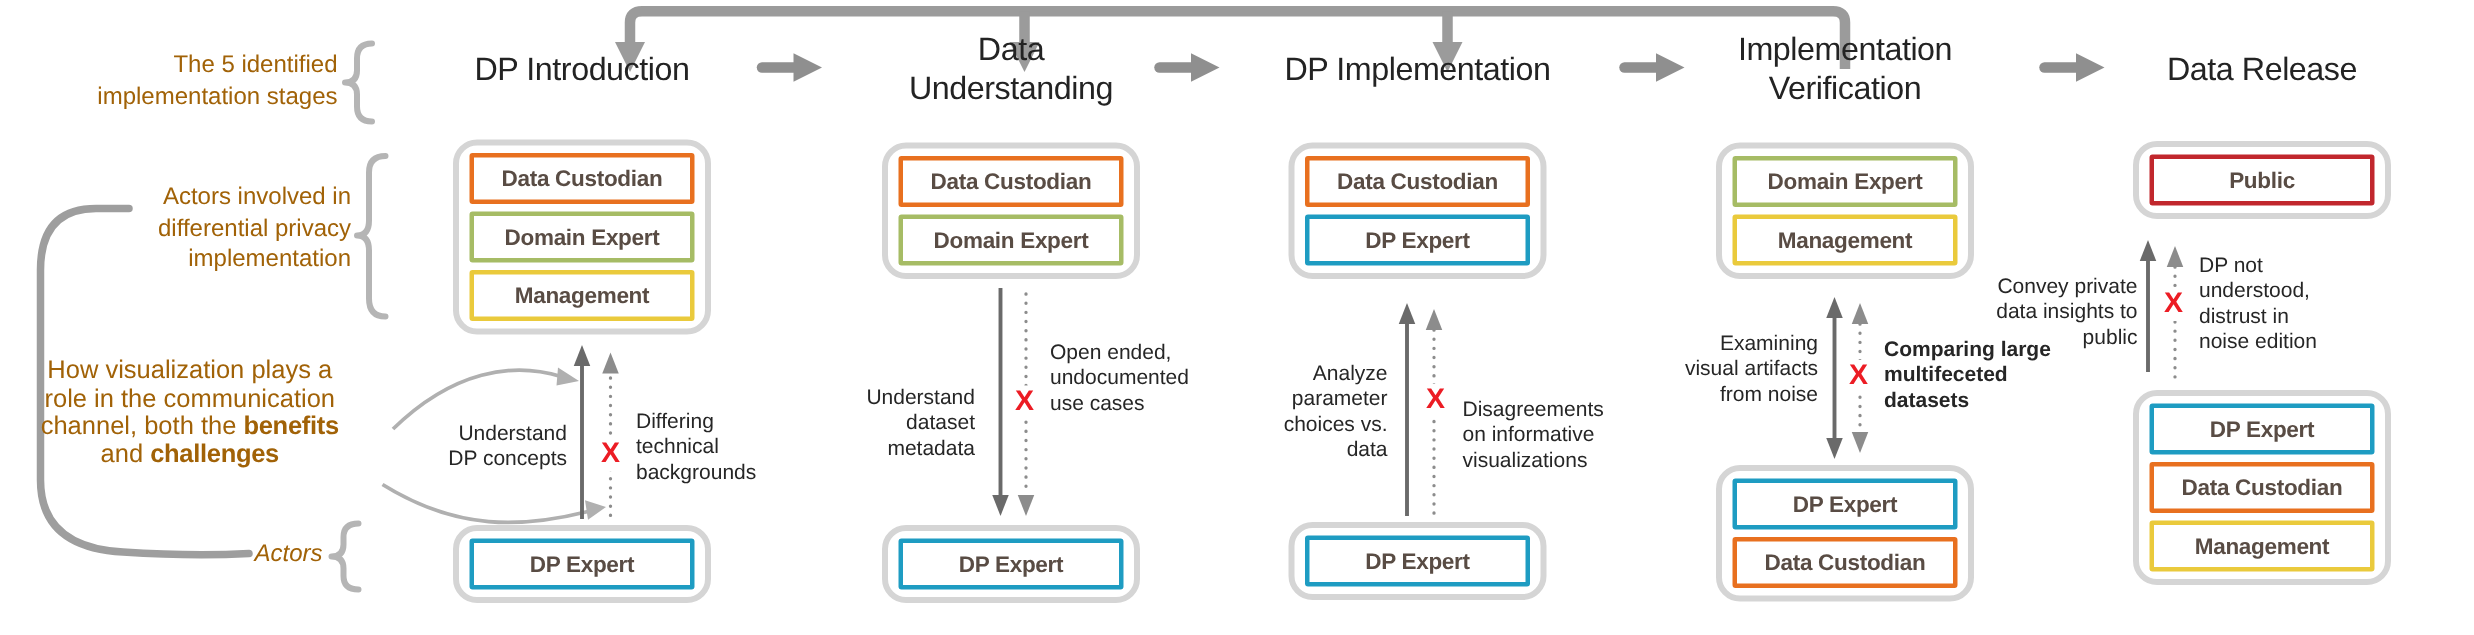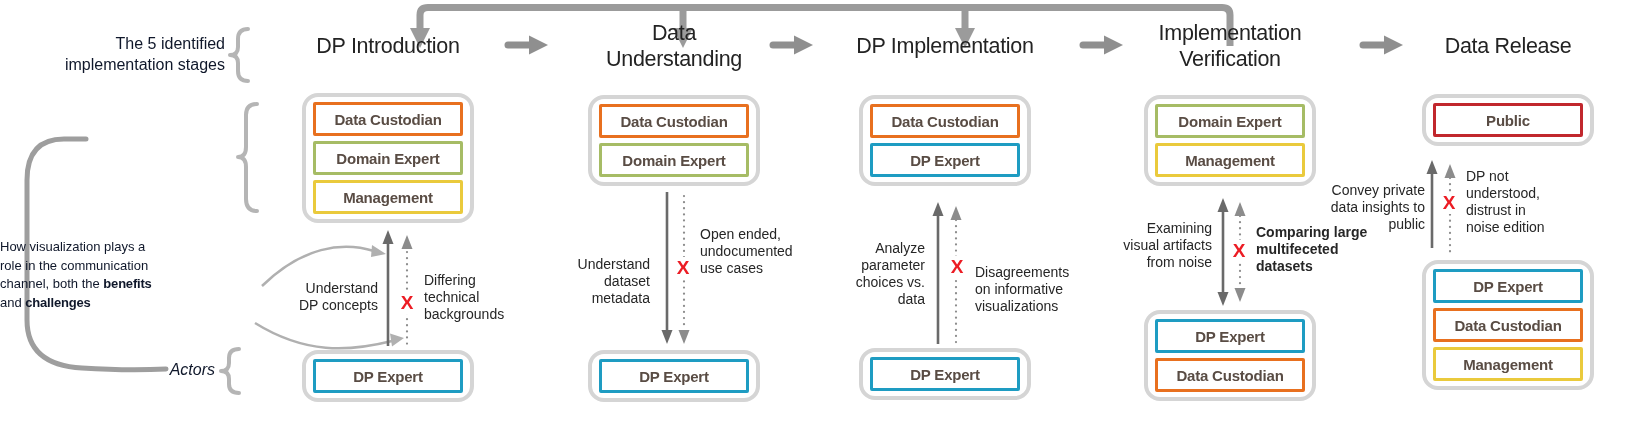--- a/index.html
+++ b/index.html
@@ -1,21 +1,21 @@
 <!DOCTYPE html>
 <html><head>
 <meta charset="utf-8">
 <style>
   html,body{margin:0;padding:0;background:#fff;}
   #canvas{
     position:relative;width:1649px;height:423px;background:#fff;overflow:hidden;
     font-family:"Liberation Sans",sans-serif;
   }
   #wires{position:absolute;left:0;top:0;z-index:0;}
-  .txt{position:absolute;z-index:2;white-space:pre-line;color:#0f172a;}
+  .txt{position:absolute;z-index:2;white-space:pre-line;color:#a16207;}
   .stage-title{
     position:absolute;z-index:2;top:18px;height:56px;width:220px;
     display:flex;align-items:center;justify-content:center;text-align:center;
     font-size:21.5px;line-height:26px;letter-spacing:-0.3px;color:#232323;white-space:pre-line;
   }
   .agroup{
     position:absolute;z-index:1;width:172px;box-sizing:border-box;
     border:4px solid #D5D5D5;border-radius:16px;background:#fff;
     padding:5px 7px;display:flex;flex-direction:column;gap:5px;
   }
@@ -30,21 +30,21 @@
   .c-blue{border-color:#1E9CC2;}
   .c-red{border-color:#C1272D;}
   .note{font-size:14px;line-height:17px;color:#262626;}
   .note.r{text-align:right;}
   .xmark{
     position:absolute;z-index:3;width:20px;height:22px;text-align:center;
     font-size:19px;line-height:22px;font-weight:bold;color:#EC1C24;
     background:#fff;border-radius:4px;
   }
   .leftlabel{font-size:16px;line-height:20.5px;}
-  .vizlabel{font-size:13px;line-height:18.5px;text-align:left;}
+  .vizlabel{font-size:17px;line-height:18.5px;text-align:center;}
   .vizlabel b{letter-spacing:-0.2px;}
 </style>
 </head>
 <body>
 
 <div id="canvas">
 
   <svg id="wires" width="1649" height="423" viewBox="0 0 1649 423">
 
     <g>
@@ -125,20 +125,23 @@
       <path d="M1432,174 L1432,248" stroke="#6A6A6A" stroke-width="2.6"></path>
       <polygon points="1432,160 1426.5,174 1437.5,174" fill="#6A6A6A"></polygon>
       <path d="M1450,178 L1450,252" stroke="#8C8C8C" stroke-width="2.2" stroke-dasharray="0.1 6" stroke-linecap="round"></path>
       <polygon points="1450,164 1444.5,178 1455.5,178" fill="#8C8C8C"></polygon>
     </g>
   </svg>
 
   <div class="txt leftlabel" style="left:20px;top:34px;width:205px;text-align:right;">The 5 identified
 implementation stages</div>
 
+  <div class="txt leftlabel" style="left:30px;top:122px;width:204px;text-align:right;">Actors involved in
+differential privacy
+implementation</div>
 
   <div class="txt vizlabel" style="left:0px;top:238px;width:253px;"><span>How visualization plays a
 role in the communication
 channel, both the </span><b>benefits</b><span>
 and </span><b>challenges</b></div>
 
   <div class="txt leftlabel" style="left:150px;top:360px;width:65px;text-align:right;font-style:italic;">Actors</div>
 
   <div class="stage-title" style="left:278px;">DP Introduction</div>
   <div class="stage-title" style="left:564px;">Data

